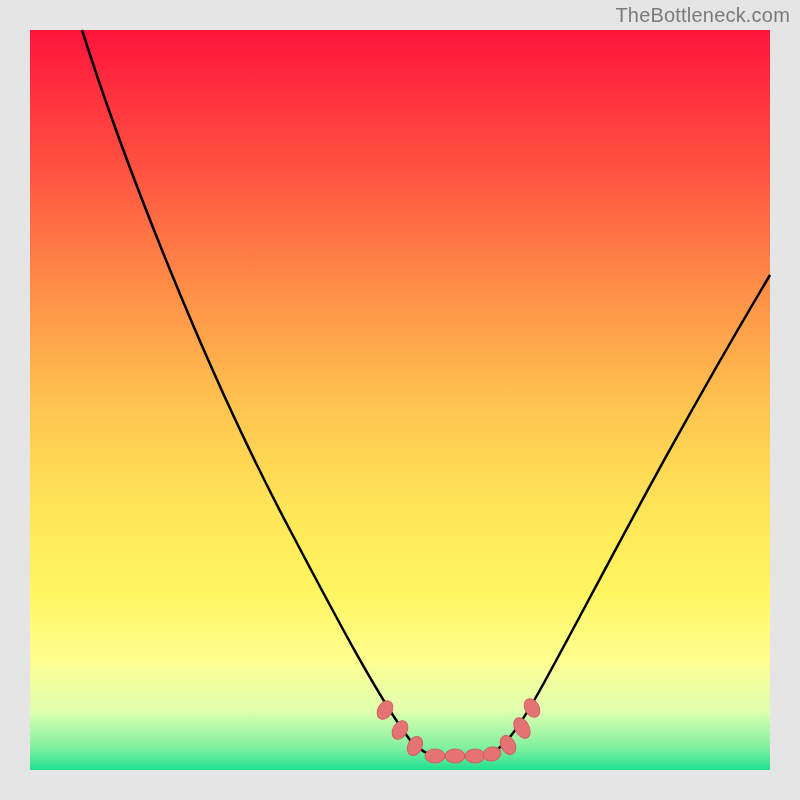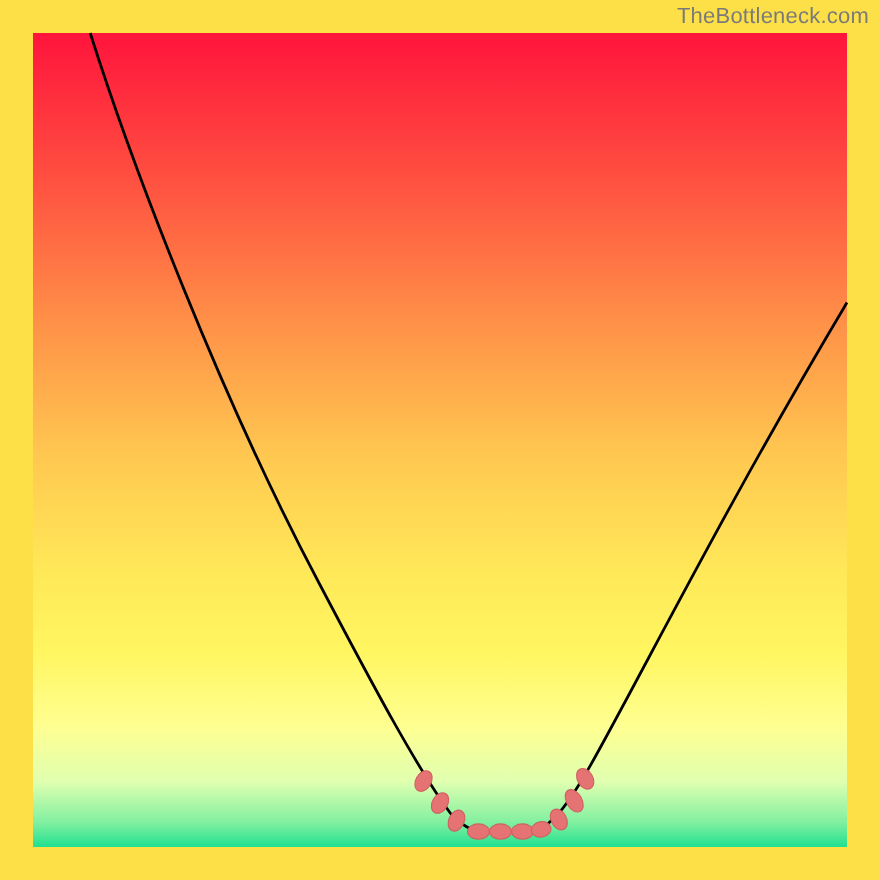--- a/index.html
+++ b/index.html
@@ -9,21 +9,21 @@
     height: 800px;
     background: #000;
     overflow: hidden;
   }
   .frame {
     position: absolute;
     left: 0;
     top: 0;
     width: 800px;
     height: 800px;
-    background: #fde047;
+    background: #e5e5e5;
   }
   .plot-area {
     position: absolute;
     left: 30px;
     top: 30px;
     width: 740px;
     height: 740px;
     background: linear-gradient(to bottom,
       #ff143c 0%,
       #ff5040 18%,

